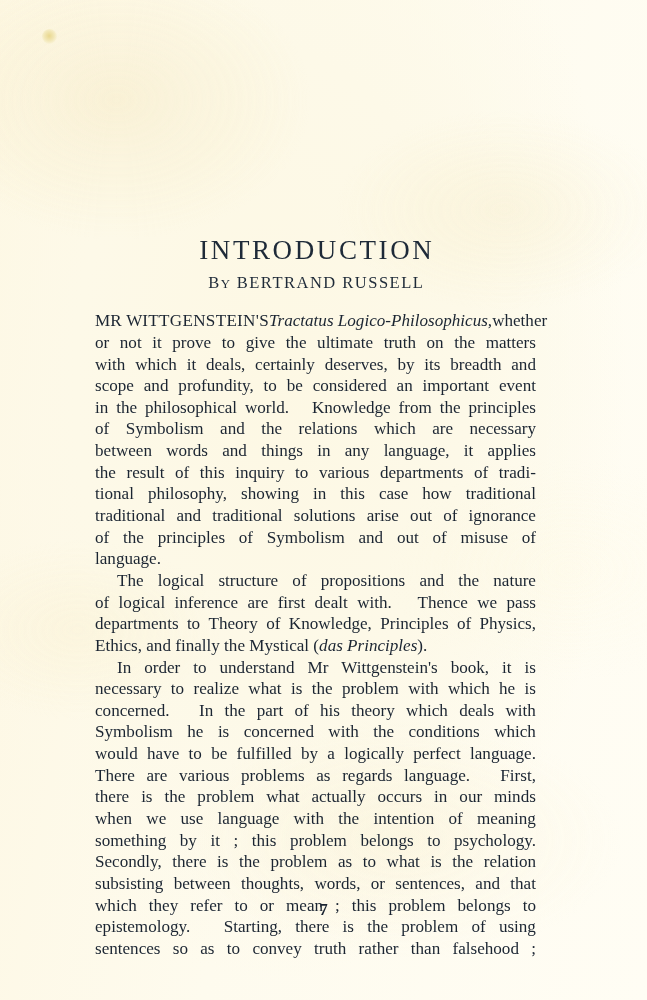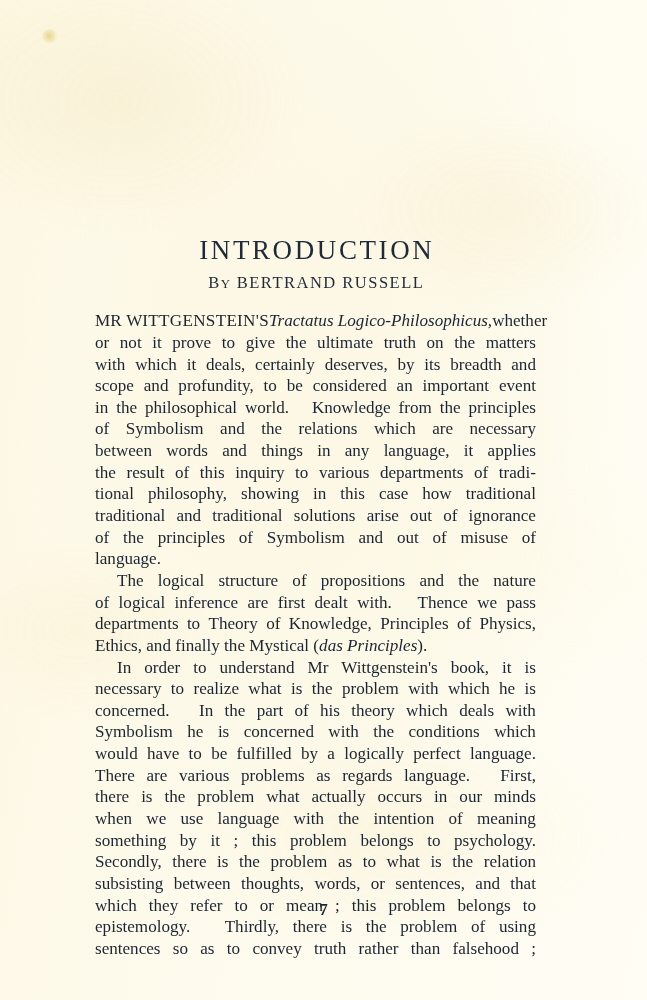--- a/index.html
+++ b/index.html
@@ -175,21 +175,21 @@
         <div class="ln just"><span class="w ">concerned.</span><span class="gap"></span><span class="w ">In</span><span class="w ">the</span><span class="w ">part</span><span class="w ">of</span><span class="w ">his</span><span class="w ">theory</span><span class="w ">which</span><span class="w ">deals</span><span class="w ">with</span></div>
         <div class="ln just"><span class="w ">Symbolism</span><span class="w ">he</span><span class="w ">is</span><span class="w ">concerned</span><span class="w ">with</span><span class="w ">the</span><span class="w ">conditions</span><span class="w ">which</span></div>
         <div class="ln just"><span class="w ">would</span><span class="w ">have</span><span class="w ">to</span><span class="w ">be</span><span class="w ">fulfilled</span><span class="w ">by</span><span class="w ">a</span><span class="w ">logically</span><span class="w ">perfect</span><span class="w ">language.</span></div>
         <div class="ln just"><span class="w ">There</span><span class="w ">are</span><span class="w ">various</span><span class="w ">problems</span><span class="w ">as</span><span class="w ">regards</span><span class="w ">language.</span><span class="gap"></span><span class="w ">First,</span></div>
         <div class="ln just"><span class="w ">there</span><span class="w ">is</span><span class="w ">the</span><span class="w ">problem</span><span class="w ">what</span><span class="w ">actually</span><span class="w ">occurs</span><span class="w ">in</span><span class="w ">our</span><span class="w ">minds</span></div>
         <div class="ln just"><span class="w ">when</span><span class="w ">we</span><span class="w ">use</span><span class="w ">language</span><span class="w ">with</span><span class="w ">the</span><span class="w ">intention</span><span class="w ">of</span><span class="w ">meaning</span></div>
         <div class="ln just"><span class="w ">something</span><span class="w ">by</span><span class="w ">it</span><span class="w ">;</span><span class="w ">this</span><span class="w ">problem</span><span class="w ">belongs</span><span class="w ">to</span><span class="w ">psychology.</span></div>
         <div class="ln just"><span class="w ">Secondly,</span><span class="w ">there</span><span class="w ">is</span><span class="w ">the</span><span class="w ">problem</span><span class="w ">as</span><span class="w ">to</span><span class="w ">what</span><span class="w ">is</span><span class="w ">the</span><span class="w ">relation</span></div>
         <div class="ln just"><span class="w ">subsisting</span><span class="w ">between</span><span class="w ">thoughts,</span><span class="w ">words,</span><span class="w ">or</span><span class="w ">sentences,</span><span class="w ">and</span><span class="w ">that</span></div>
         <div class="ln just"><span class="w ">which</span><span class="w ">they</span><span class="w ">refer</span><span class="w ">to</span><span class="w ">or</span><span class="w ">mean</span><span class="w ">;</span><span class="w ">this</span><span class="w ">problem</span><span class="w ">belongs</span><span class="w ">to</span></div>
-        <div class="ln just"><span class="w ">epistemology.</span><span class="gap"></span><span class="w ">Thirdly,</span><span class="w ">there</span><span class="w ">is</span><span class="w ">the</span><span class="w ">problem</span><span class="w ">of</span><span class="w ">using</span></div>
+        <div class="ln just"><span class="w ">epistemology.</span><span class="gap"></span><span class="w ">Starting,</span><span class="w ">there</span><span class="w ">is</span><span class="w ">the</span><span class="w ">problem</span><span class="w ">of</span><span class="w ">using</span></div>
         <div class="ln just"><span class="w ">sentences</span><span class="w ">so</span><span class="w ">as</span><span class="w ">to</span><span class="w ">convey</span><span class="w ">truth</span><span class="w ">rather</span><span class="w ">than</span><span class="w ">falsehood</span><span class="w ">;</span></div>
       </div>
 
   </div>
 
   <div class="folio">7</div>
 
 </div>
 
 </body></html>

